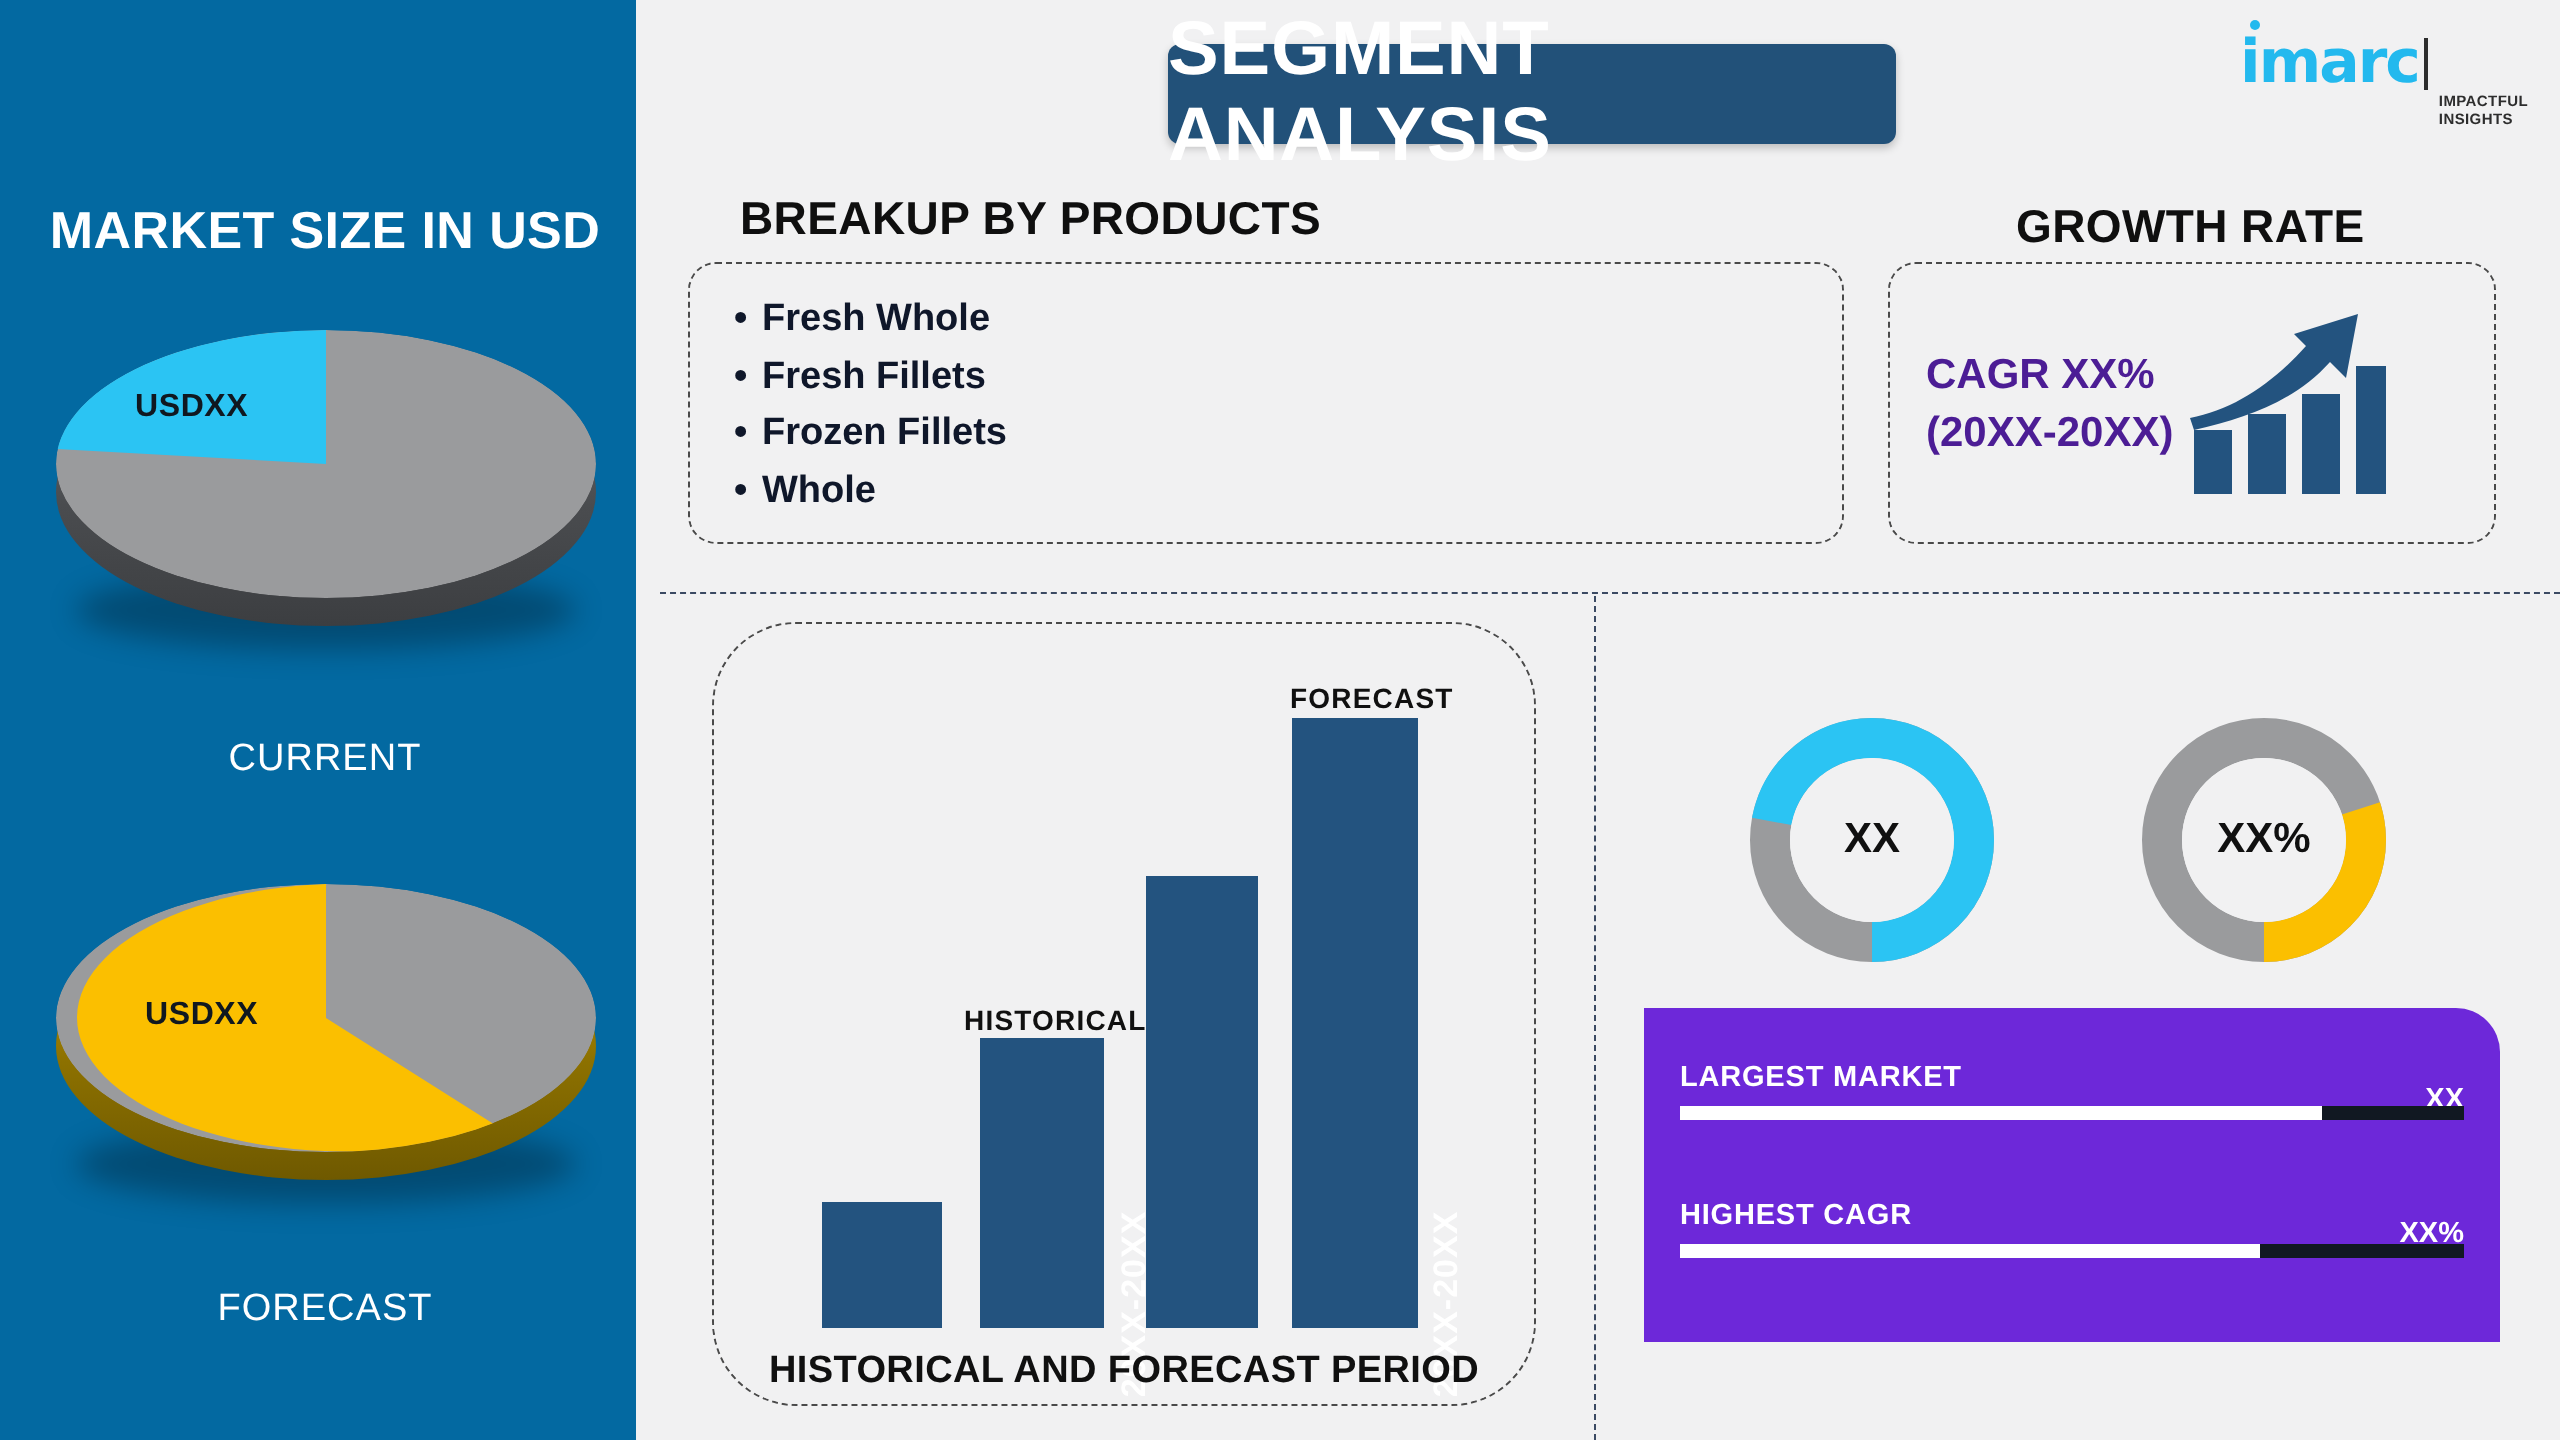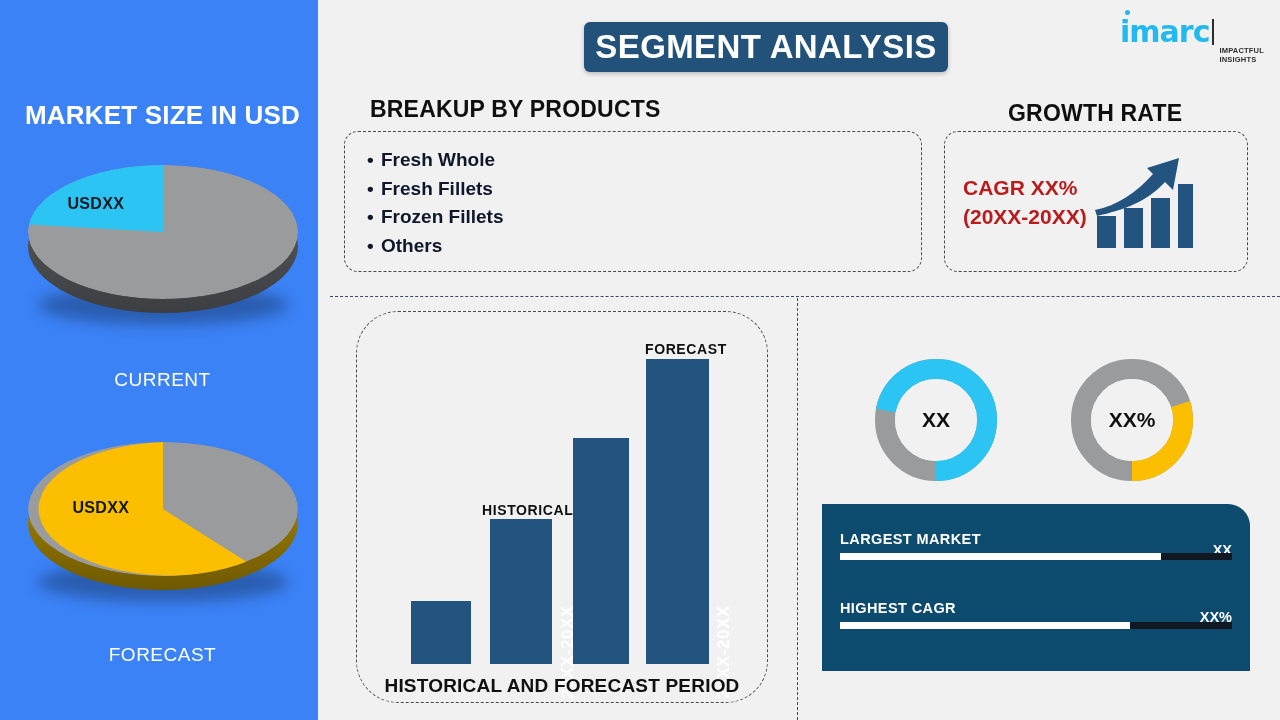--- a/index.html
+++ b/index.html
@@ -6,21 +6,21 @@
   body{
     width:1280px;height:720px;overflow:hidden;
     font-family:"Liberation Sans", sans-serif;
     background:#f1f1f1;
   }
   #root{position:relative;width:1280px;height:720px;background:#f1f1f2;}
 
   
   #sidebar{
     position:absolute;left:0;top:0;width:318px;height:720px;
-    background:#3b82f6;
+    background:#0369a1;
   }
   #sidebar-title{
     position:absolute;top:100px;left:0;width:325px;text-align:center;
     color:#ffffff;font-size:26px;font-weight:bold;letter-spacing:.2px;
   }
   .pie-wrap{position:absolute;left:0;width:325px;}
   .pie-label{
     width:325px;text-align:center;color:#ffffff;
     font-size:19px;font-weight:normal;letter-spacing:.5px;
   }
@@ -44,21 +44,21 @@
   }
 
   
   #header-banner{
     position:absolute;left:584px;top:22px;width:364px;height:50px;
     background:#225179;border-radius:6px;
     box-shadow:0 2px 4px rgba(0,0,0,.22);
     display:flex;align-items:center;justify-content:center;
   }
   #header-banner span{
-    color:#ffffff;font-size:33px;font-weight:bold;letter-spacing:.4px;
+    color:#ffffff;font-size:38px;font-weight:bold;letter-spacing:.4px;
   }
   #logo{
     position:absolute;right:16px;top:12px;height:40px;
     display:flex;align-items:center;
   }
   #logo-mark{
     font-size:30px;font-weight:bold;color:#23b9ee;letter-spacing:-1px;
     line-height:1;position:relative;font-family:"DejaVu Sans", sans-serif;
   }
   #logo-dot{
@@ -94,21 +94,21 @@
   }
   .product-item .bul{display:inline-block;width:14px;}
 
   
   #growth-box{
     position:absolute;left:944px;top:131px;width:304px;height:141px;
     border:1.4px dashed #4a4a4a;border-radius:14px;box-sizing:border-box;
     display:flex;align-items:center;
   }
   #growth-text{
-    margin-left:18px;color:#b91c1c;font-size:21px;font-weight:bold;line-height:29px;
+    margin-left:18px;color:#4c1d95;font-size:21px;font-weight:bold;line-height:29px;
   }
   #growth-icon{margin-left:4px;}
 
   
   #bars-box{
     position:absolute;left:356px;top:311px;width:412px;height:392px;
     border:1.4px dashed #4a4a4a;border-radius:42px;box-sizing:border-box;
   }
   .bar-toplabel{
     position:absolute;color:#101010;font-size:14px;font-weight:bold;letter-spacing:.6px;
@@ -123,21 +123,21 @@
   .donut{position:absolute;width:122px;height:122px;border-radius:50%;}
   .donut .hole{
     position:absolute;left:20px;top:20px;width:82px;height:82px;border-radius:50%;
     background:#f1f1f2;display:flex;align-items:center;justify-content:center;
   }
   .donut .hole span{color:#101010;font-size:21px;font-weight:bold;}
 
   
   #stats-panel{
     position:absolute;left:822px;top:504px;width:428px;height:167px;
-    background:#0c4a6e;border-radius:0 22px 0 0;
+    background:#6d28d9;border-radius:0 22px 0 0;
   }
   .stat-row{position:absolute;left:18px;width:392px;}
   .stat-label{
     color:#ffffff;font-size:14.5px;font-weight:bold;letter-spacing:.4px;
     display:inline-block;
   }
   .stat-value{
     position:absolute;right:0;bottom:0;color:#ffffff;font-size:14.5px;font-weight:bold;
   }
   .stat-track{
@@ -208,21 +208,21 @@
     <div class="product-item">
       <span class="bul">•</span><span>Fresh Whole</span>
     </div>
     <div class="product-item">
       <span class="bul">•</span><span>Fresh Fillets</span>
     </div>
     <div class="product-item">
       <span class="bul">•</span><span>Frozen Fillets</span>
     </div>
     <div class="product-item">
-      <span class="bul">•</span><span>Others</span>
+      <span class="bul">•</span><span>Whole</span>
     </div>
   </div>
 
   <div class="sect-title" style="left:1008px;top:100px;">GROWTH RATE</div>
   <div id="growth-box">
     <div id="growth-text">
       <div>CAGR XX%</div>
       <div>(20XX-20XX)</div>
     </div>
     <div id="growth-icon">

